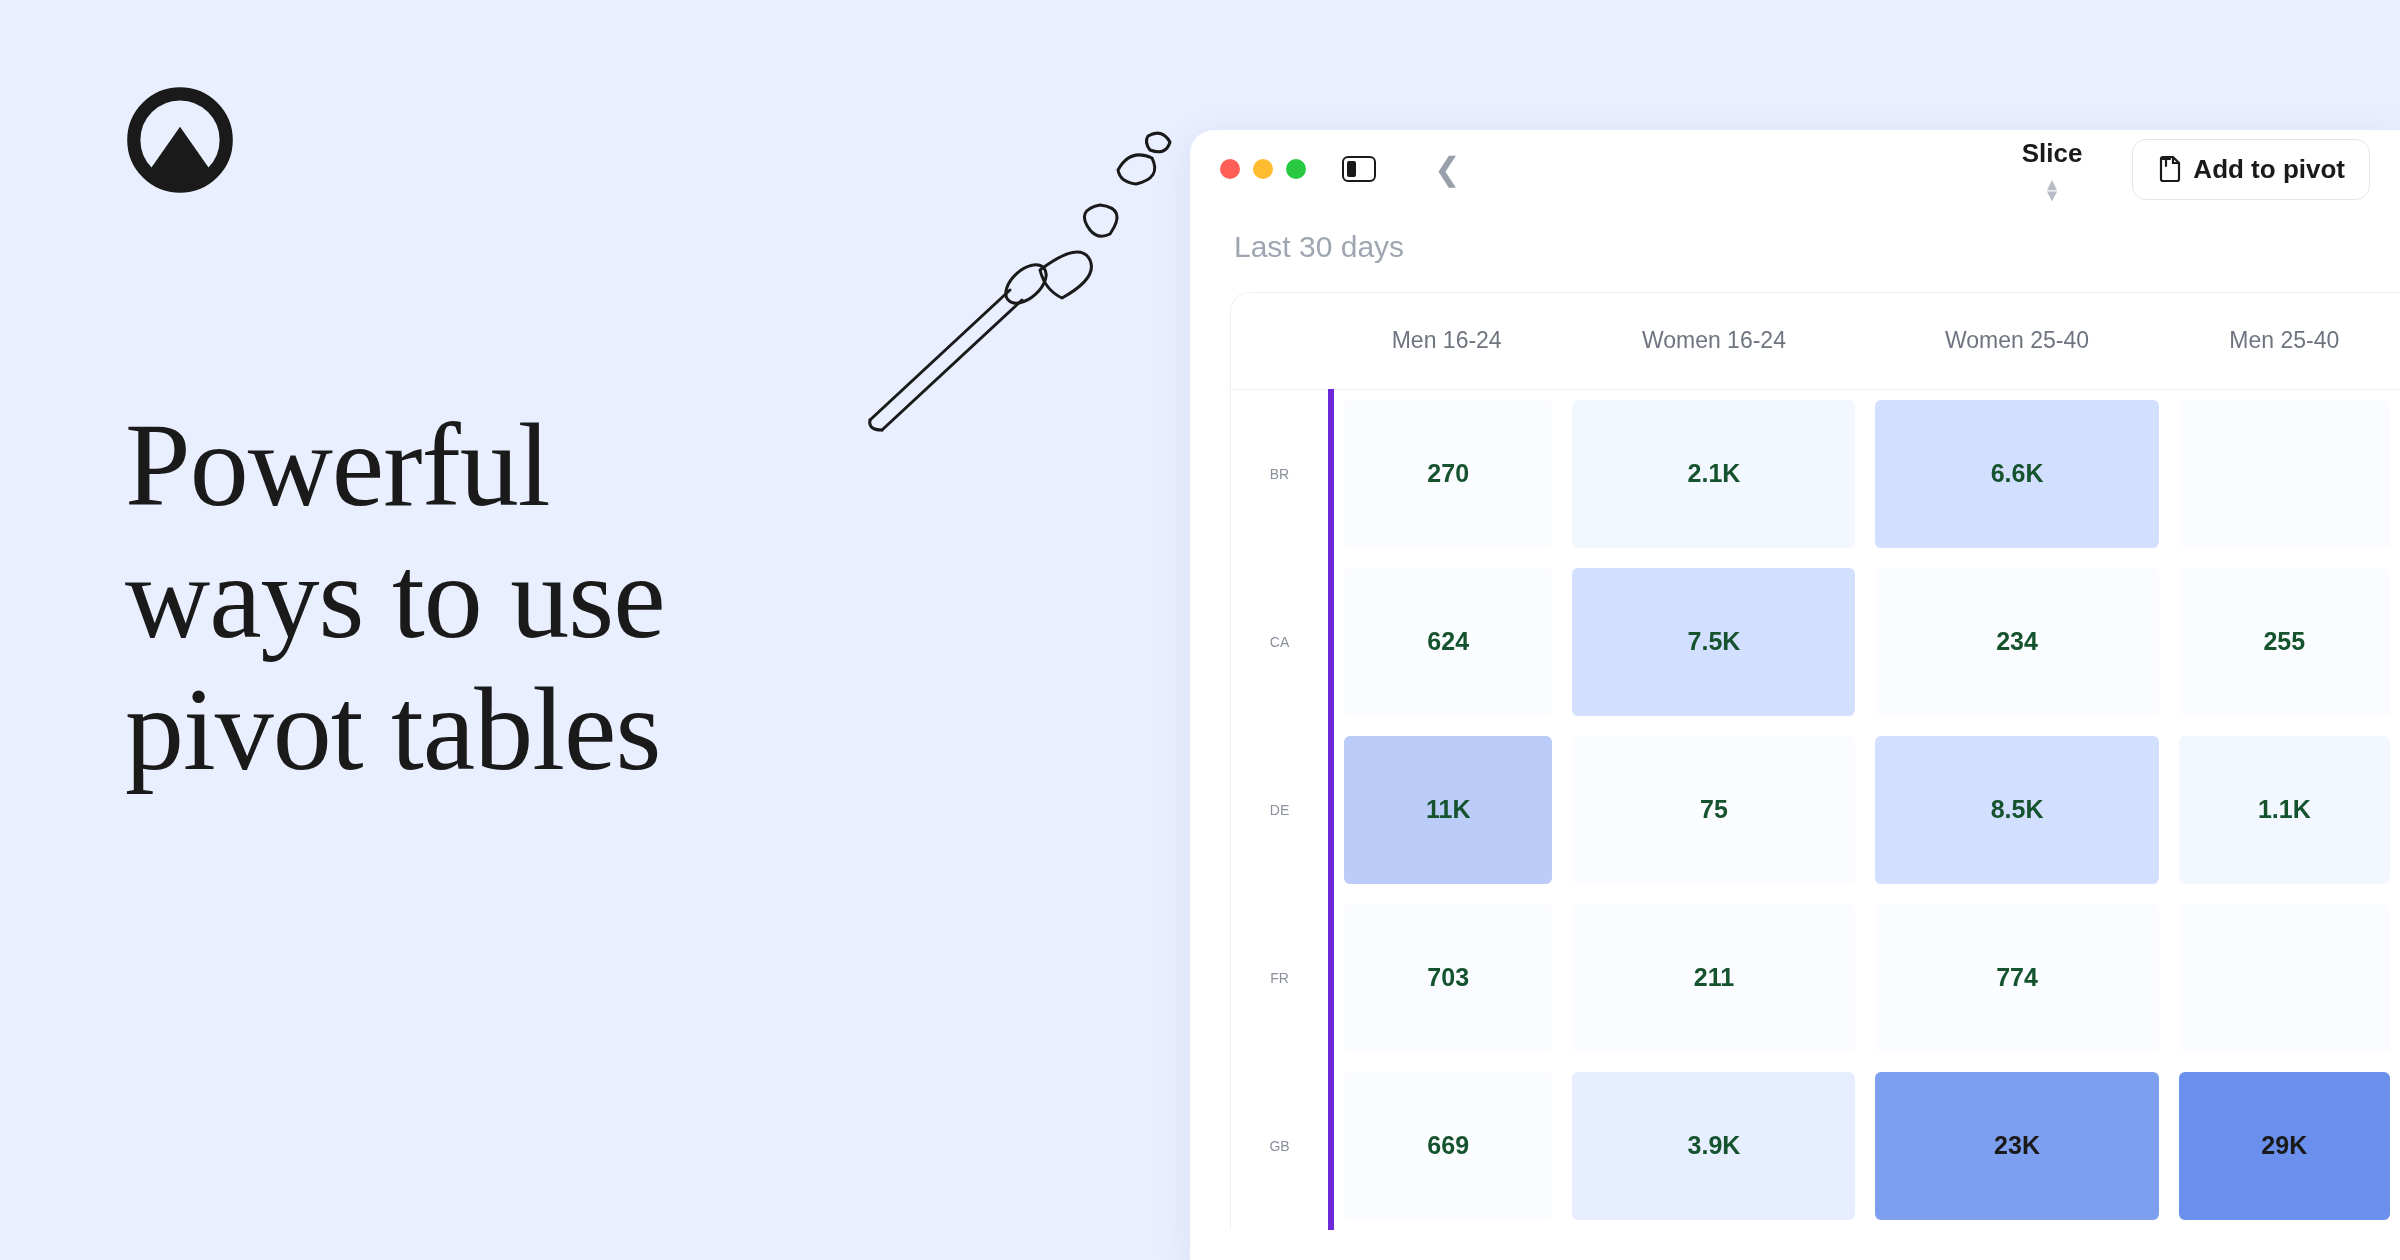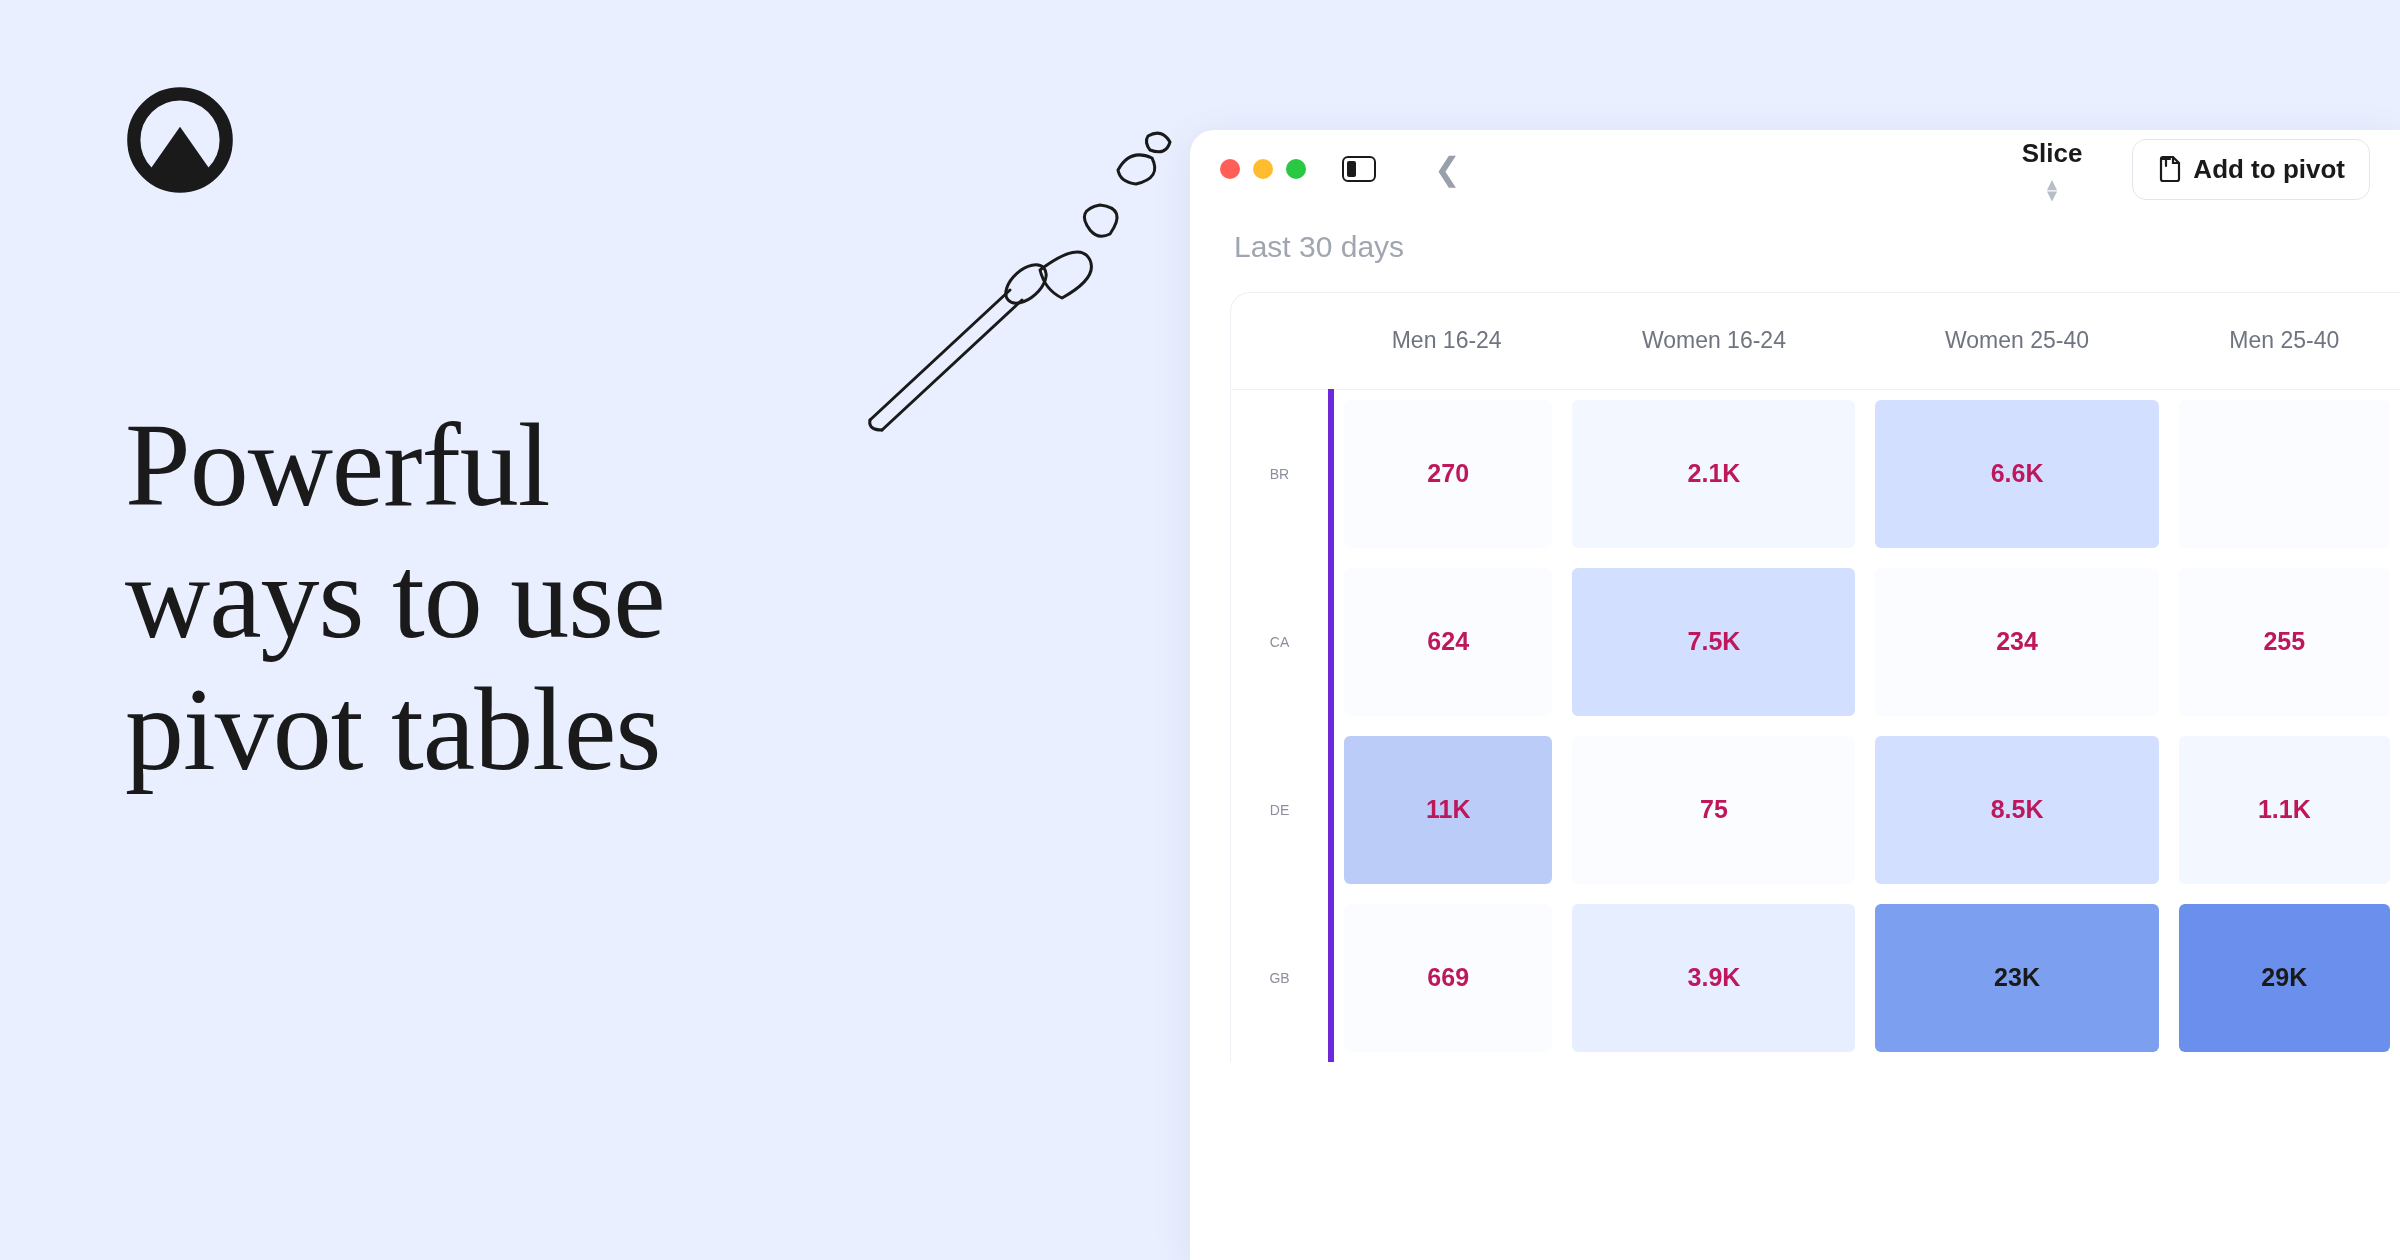--- a/index.html
+++ b/index.html
@@ -183,21 +183,21 @@
     padding: 10px;
   }
   .cell {
     width: 100%;
     height: 148px;
     border-radius: 6px;
     display: flex;
     align-items: center;
     justify-content: center;
     font-weight: 600;
-    color: #be185d;
+    color: #14532d;
     font-size: 25px;
   }
   .cell.on-dark { color: #1a1a1a; }
   
   .h0 { background: #fbfcff; }
   .h1 { background: #f3f7ff; }
   .h2 { background: #e7eeff; }
   .h3 { background: #d3dfff; }
   .h4 { background: #bcccf8; }
   .h6 { background: #7d9ff0; }
@@ -318,20 +318,35 @@
               <div class="cell h0">75</div>
             </td>
             <td>
               <div class="cell h3">8.5K</div>
             </td>
             <td>
               <div class="cell h1">1.1K</div>
             </td>
           </tr>
           <tr>
+            <th>FR</th>
+            <td>
+              <div class="cell h0">703</div>
+            </td>
+            <td>
+              <div class="cell h0">211</div>
+            </td>
+            <td>
+              <div class="cell h0">774</div>
+            </td>
+            <td>
+              <div class="cell h0"></div>
+            </td>
+          </tr>
+          <tr>
             <th>GB</th>
             <td>
               <div class="cell h0">669</div>
             </td>
             <td>
               <div class="cell h2">3.9K</div>
             </td>
             <td>
               <div class="cell h6 on-dark">23K</div>
             </td>

